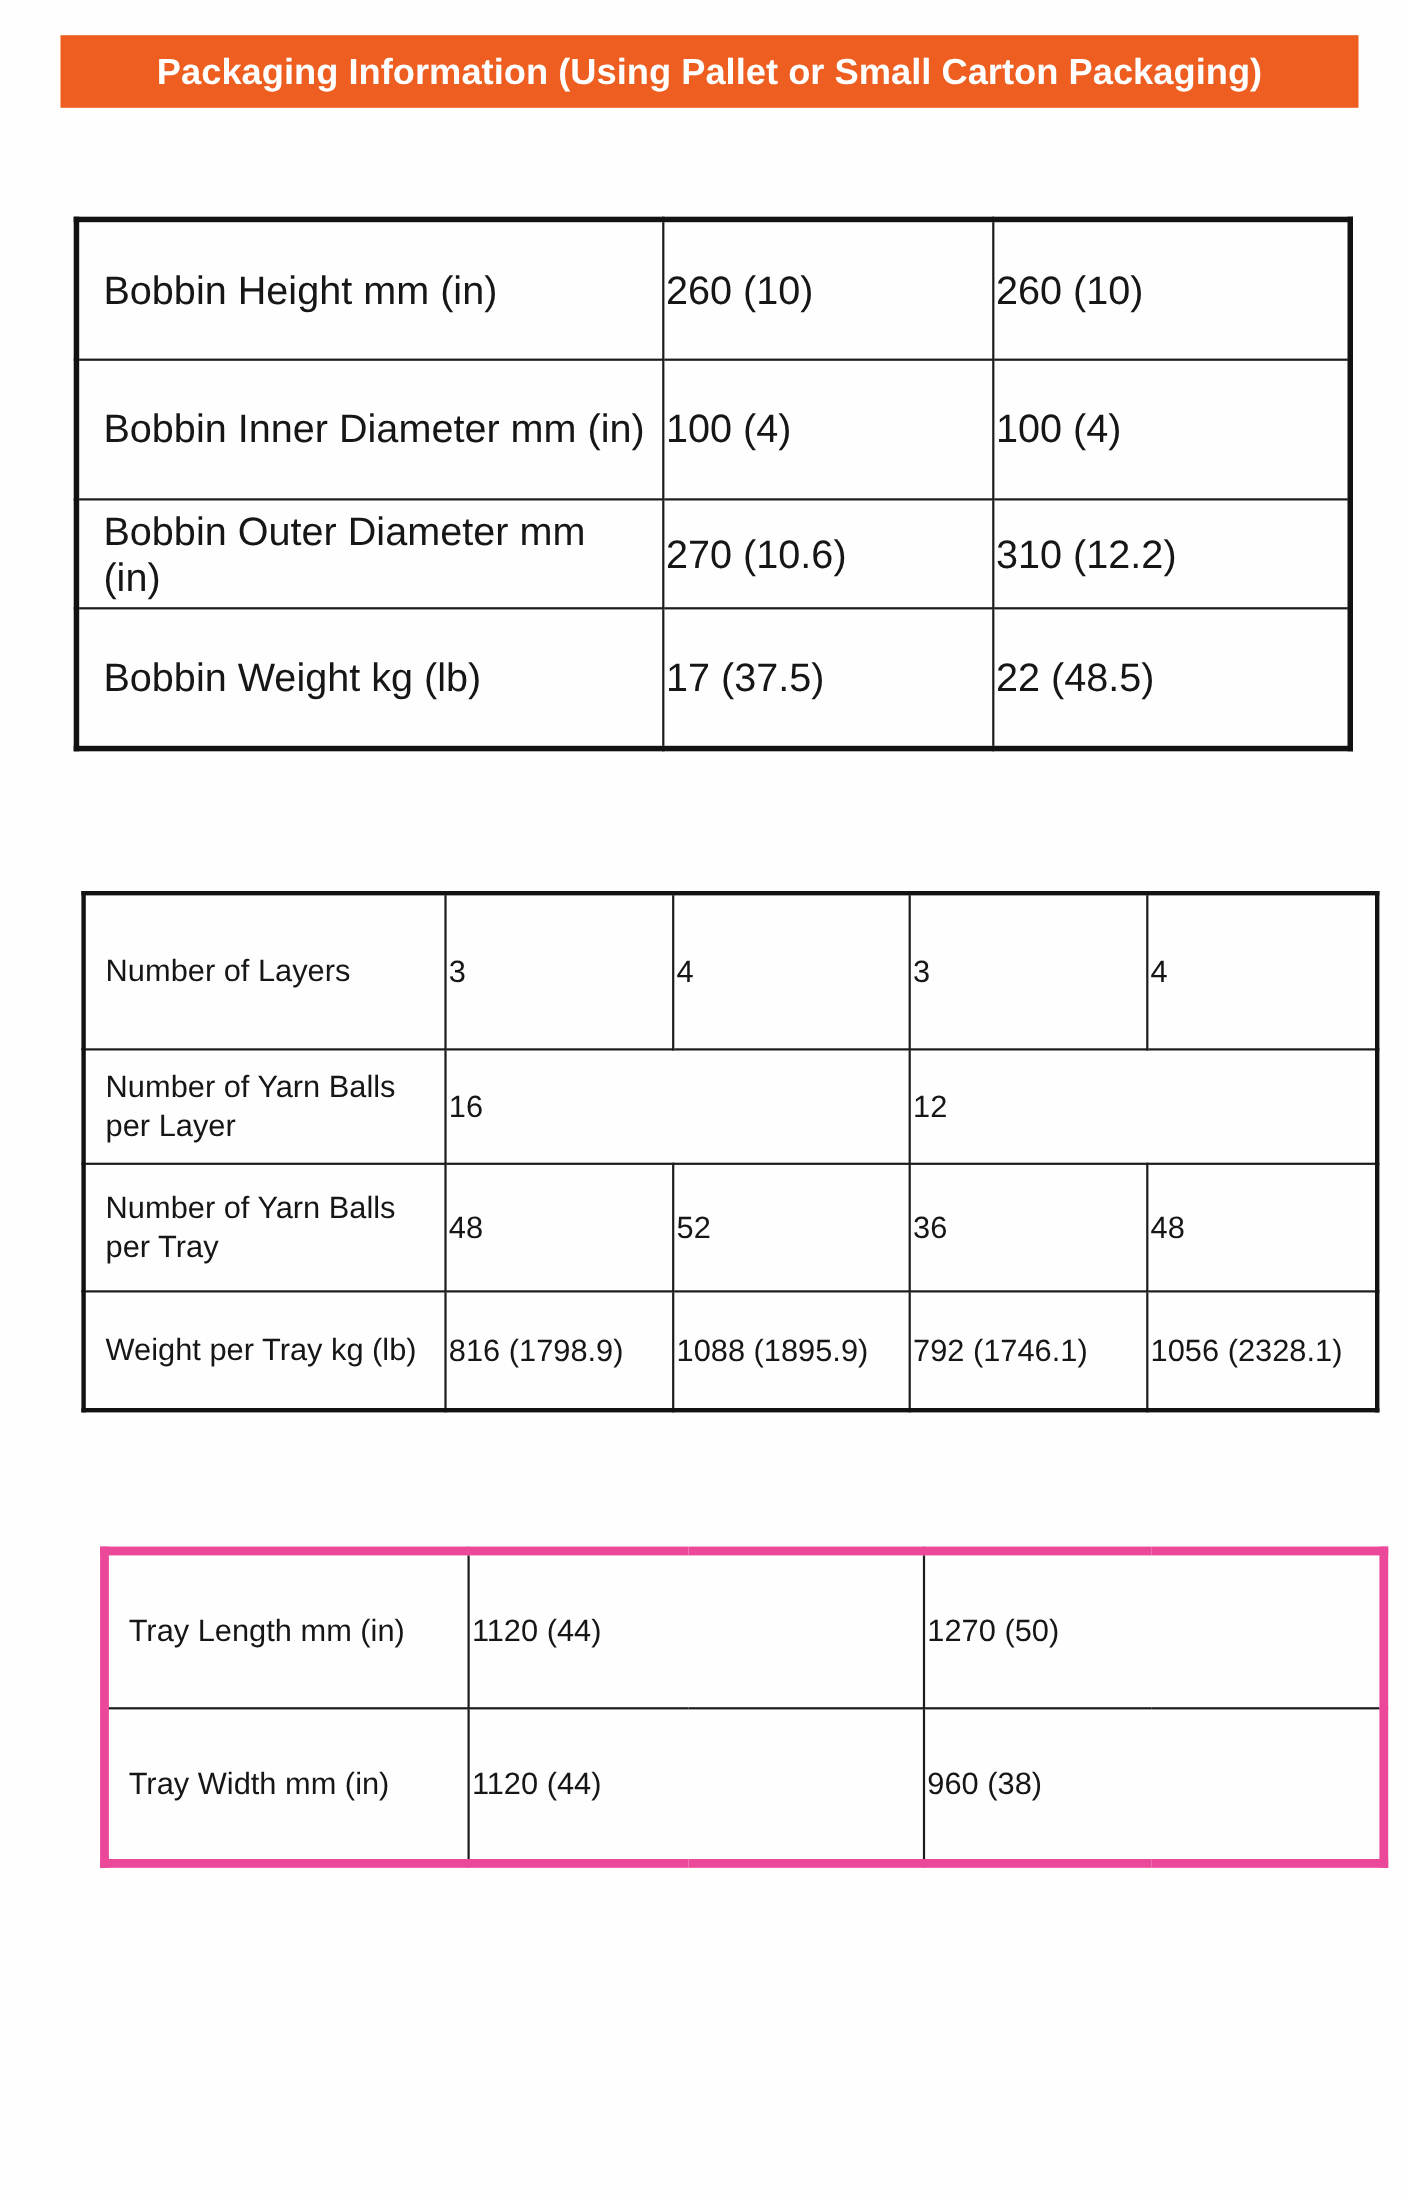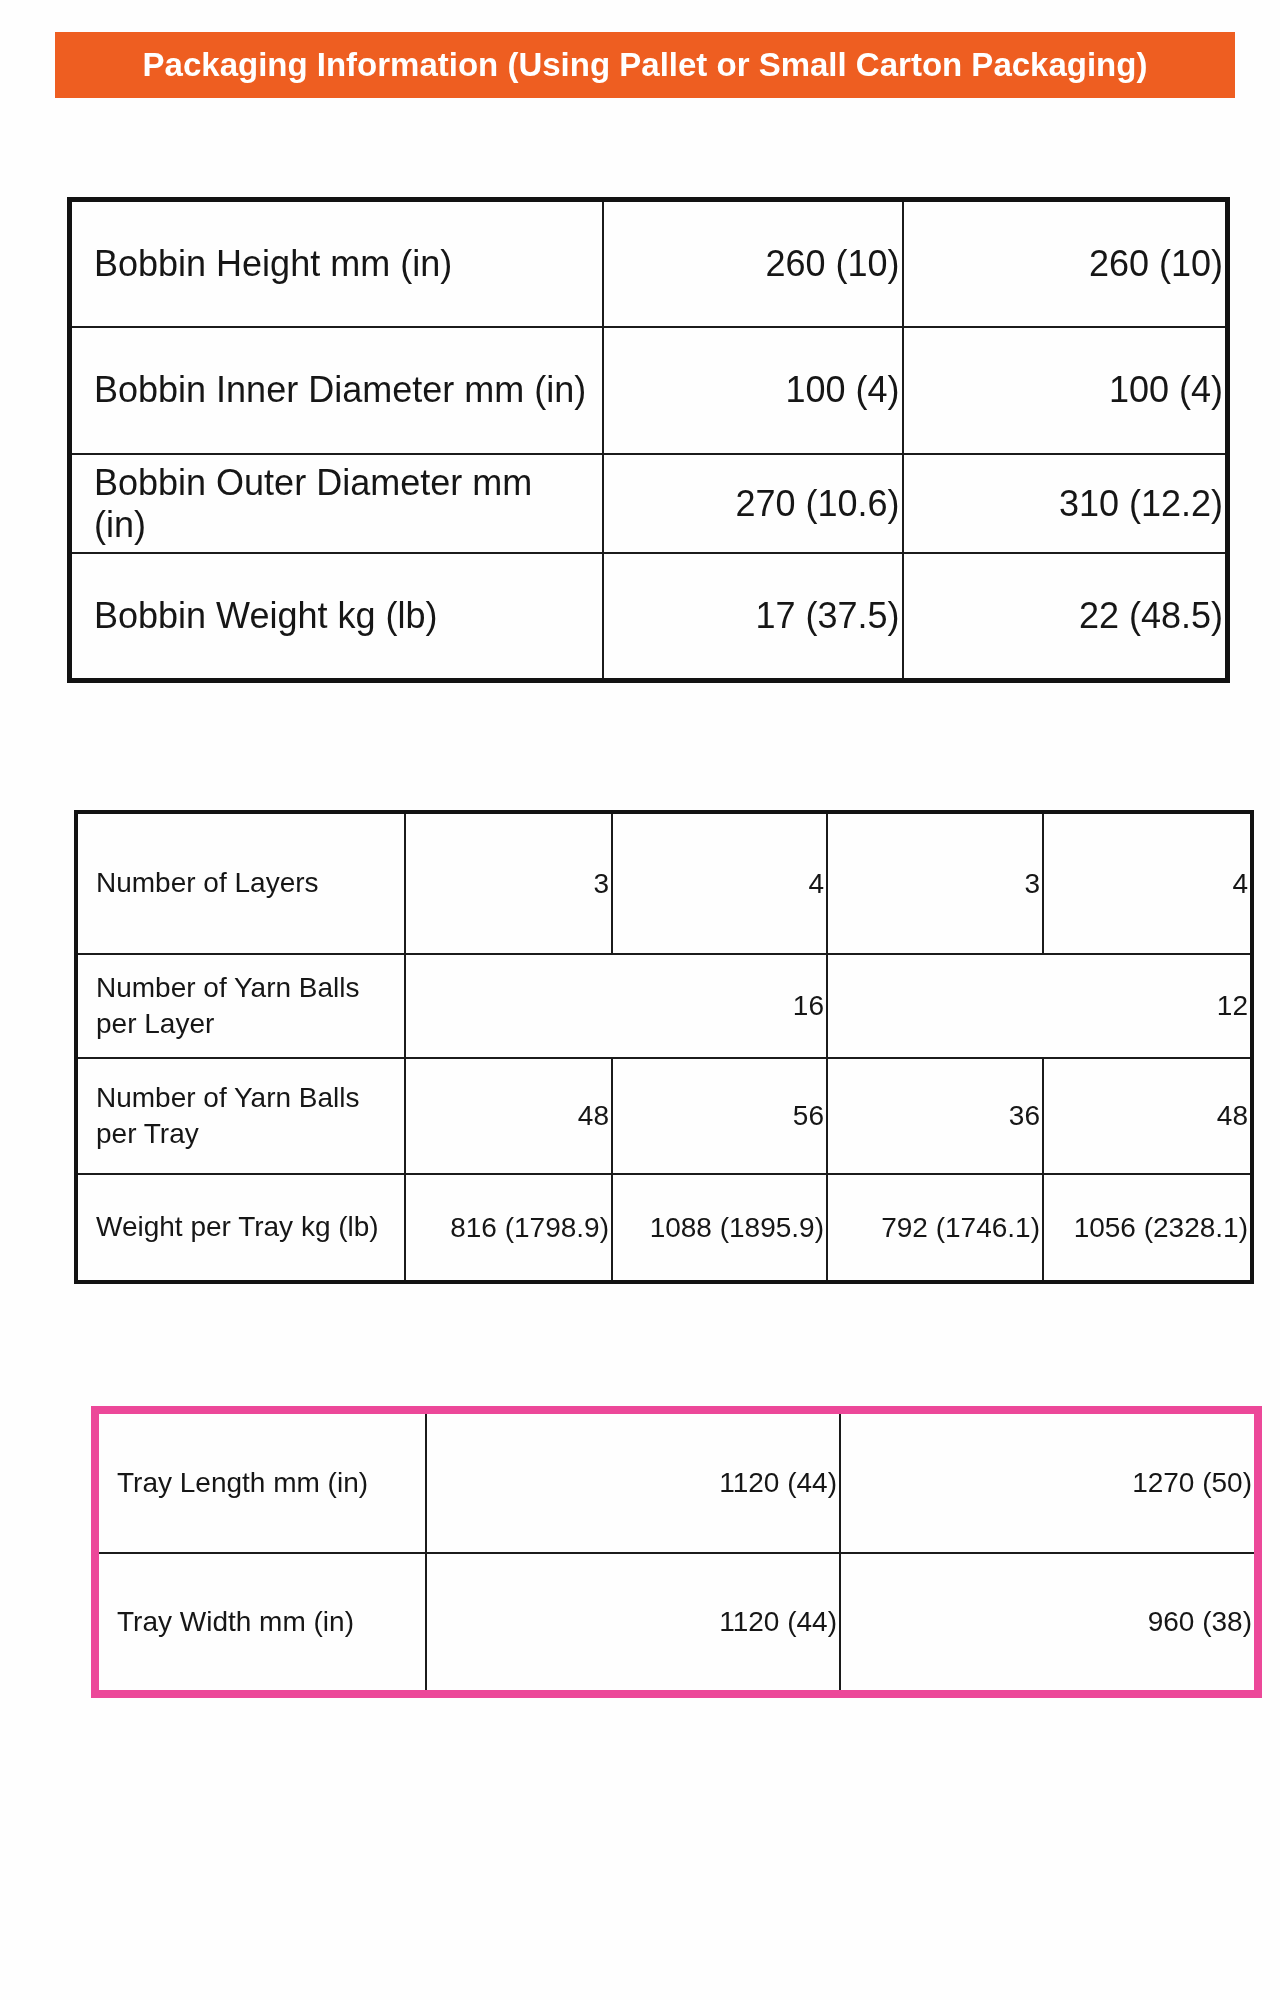--- a/index.html
+++ b/index.html
@@ -17,21 +17,21 @@
   }
   table.spec-table {
     position:absolute; border-collapse:collapse; table-layout:fixed;
     background:#fefefe;
   }
   table.spec-table td {
     border:2px solid #1b1b1b; vertical-align:middle;
     overflow:hidden;
   }
   td.lbl { text-align:left; padding:0 8px 0 22px; }
-  td.val { text-align:right; padding:0 2px; }
+  td.val { text-align:left; padding:0 2px; }
   #table1 { left:67px;  top:197px;  width:1158px; height:486px; border:5px solid #121212; font-size:36px; }
   #table2 { left:74px;  top:810px;  width:1176px; height:470px; border:4px solid #121212; font-size:28px; }
   #table3 { left:91px;  top:1406px; width:1163px; height:292px; border:8px solid #ec4899; font-size:28px; }
   #table2 td.lbl, #table3 td.lbl { padding-left:18px; line-height:1.3; }
 </style>
 </head>
 <body>
 
 <div class="page">
 
@@ -86,21 +86,21 @@
       <td class="val">4</td>
     </tr>
     <tr style="height:104px">
       <td class="lbl">Number of Yarn Balls per Layer</td>
       <td class="val" colspan="2">16</td>
       <td class="val" colspan="2">12</td>
     </tr>
     <tr style="height:116px">
       <td class="lbl">Number of Yarn Balls per Tray</td>
       <td class="val">48</td>
-      <td class="val">56</td>
+      <td class="val">52</td>
       <td class="val">36</td>
       <td class="val">48</td>
     </tr>
     <tr style="height:108px">
       <td class="lbl">Weight per Tray kg (lb)</td>
       <td class="val">816 (1798.9)</td>
       <td class="val">1088 (1895.9)</td>
       <td class="val">792 (1746.1)</td>
       <td class="val">1056 (2328.1)</td>
     </tr>

